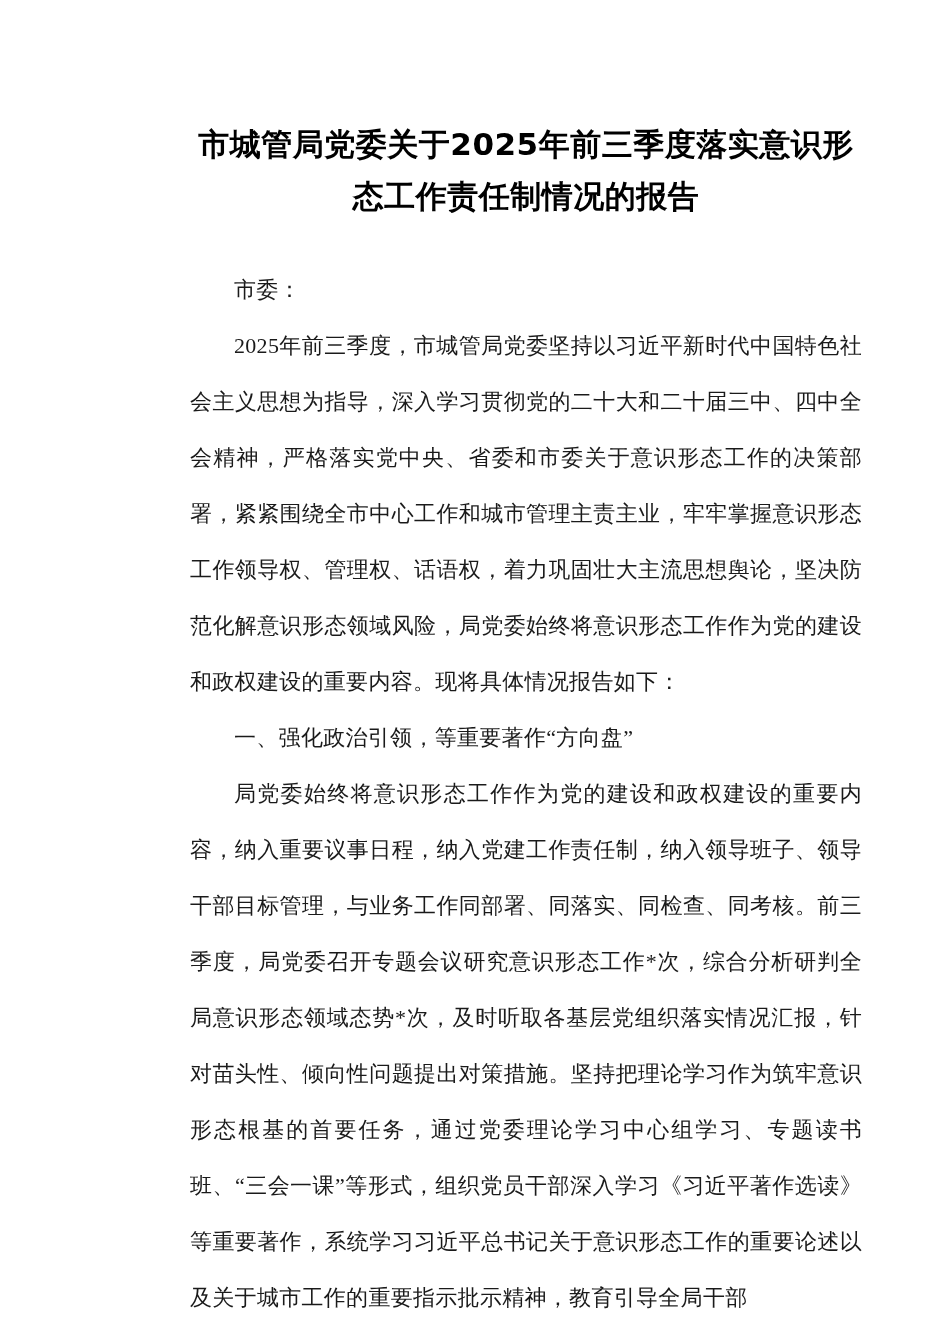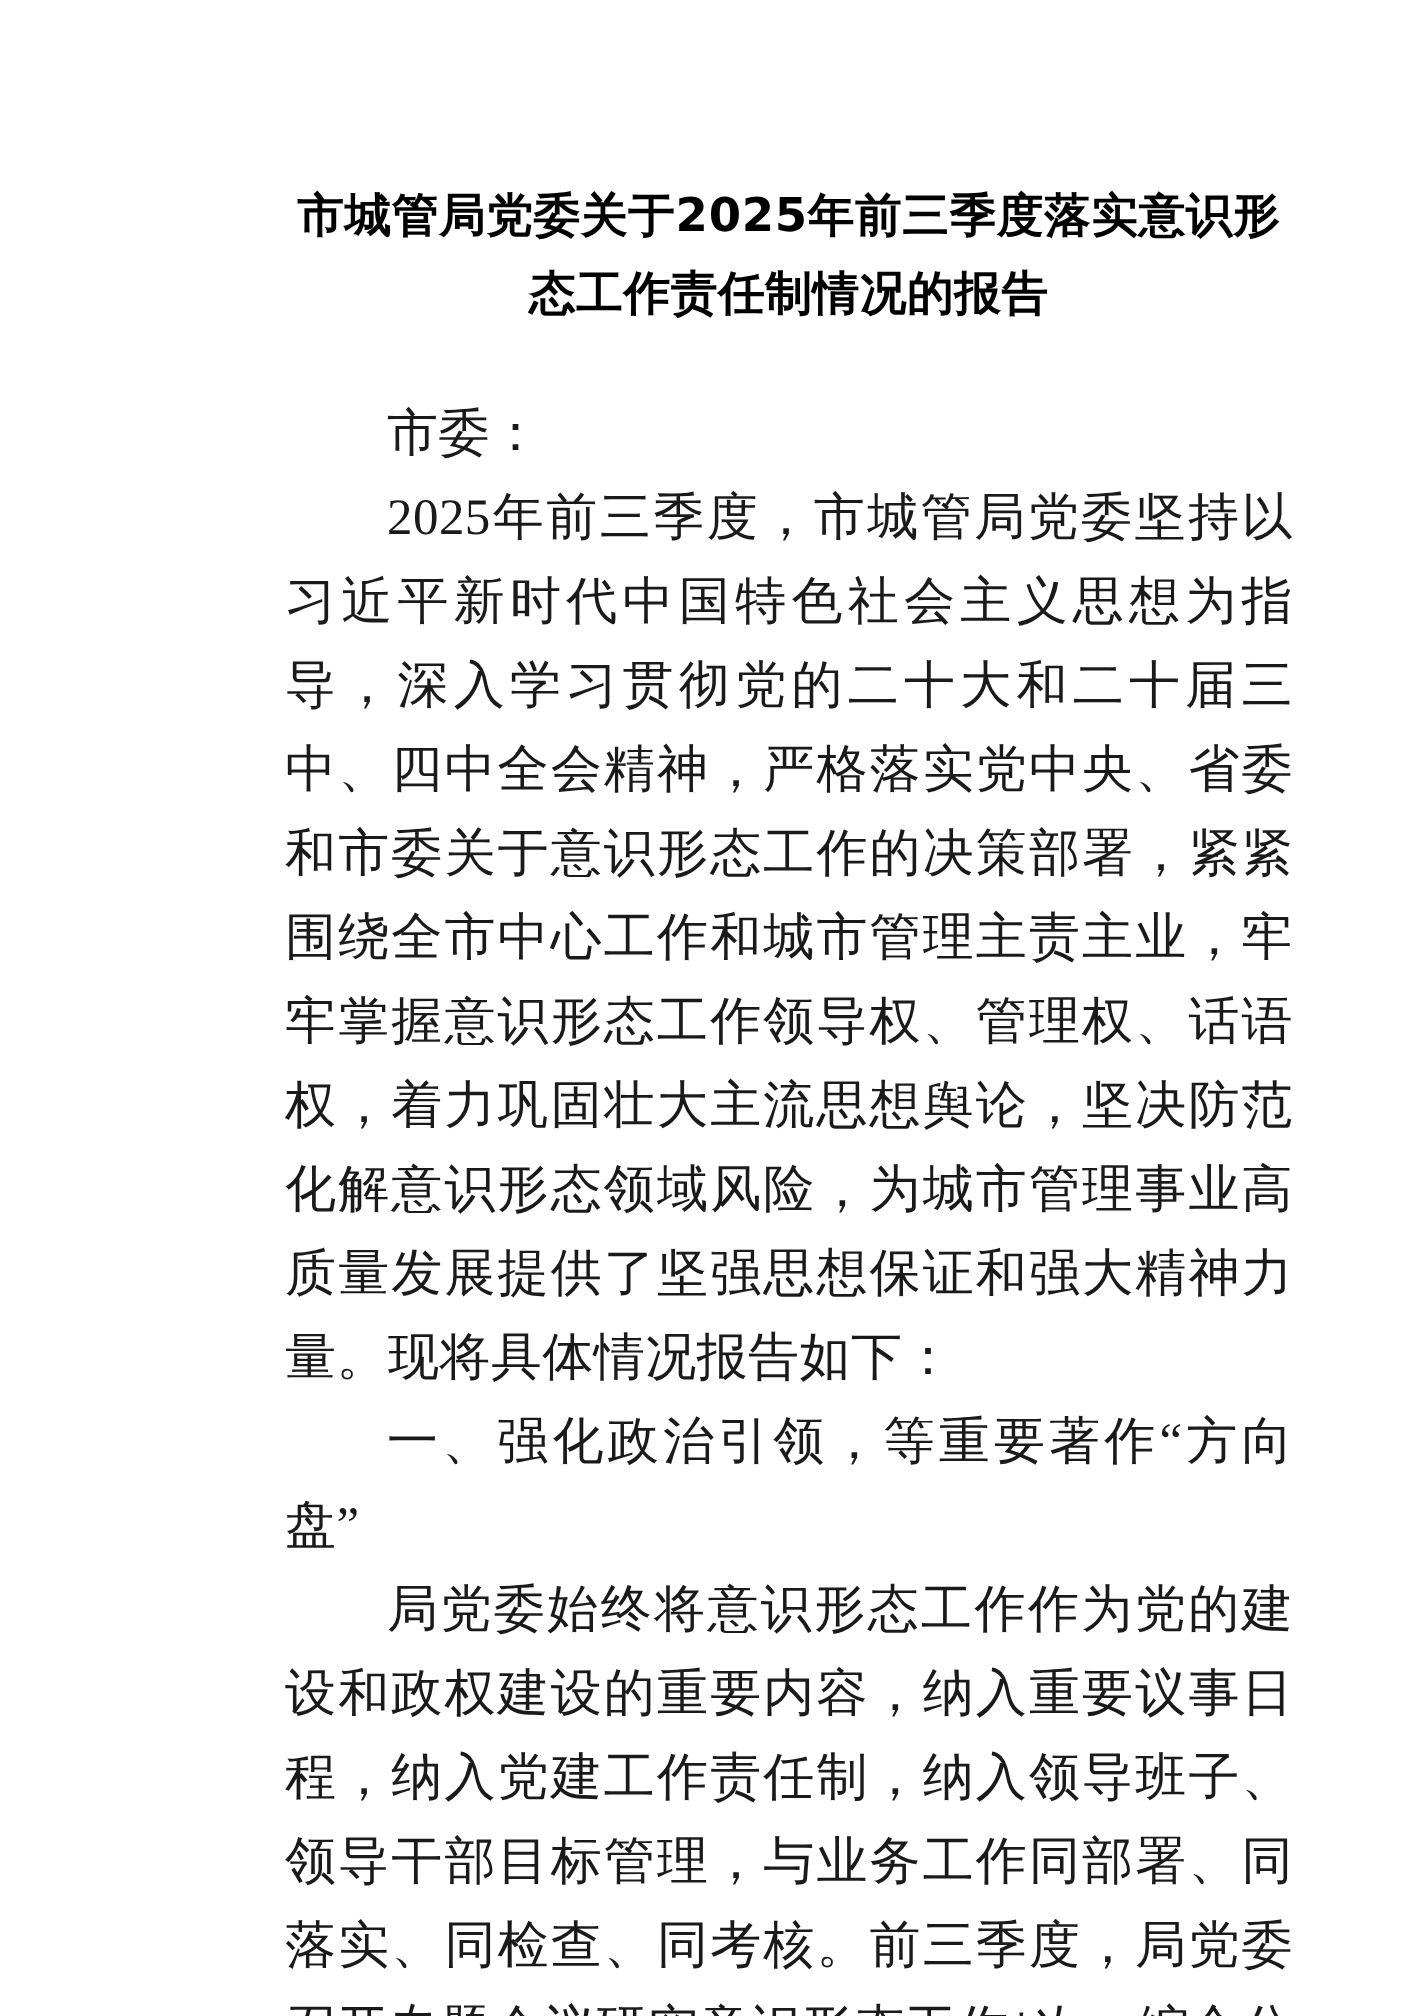--- a/index.html
+++ b/index.html
@@ -44,21 +44,21 @@
     padding: 0 2px;
   }
 
   
   .body-block {
     margin-top: 40px;
   }
 
   p.para {
     margin: 0;
-    font-size: 34px;
+    font-size: 22px;
     line-height: 56px;
     text-align: justify;
     text-justify: inter-ideograph;
     letter-spacing: 0.3px;
     color: #1a1a1a;
     font-family: "Liberation Serif", "DejaVu Serif", serif;
   }
 
   p.indent2 {
     text-indent: 2em;
@@ -83,21 +83,21 @@
 <div class="page">
 
   <div class="content">
 
     <h1 class="doc-title">市城管局党委关于2025年前三季度落实意识形态工作责任制情况的报告</h1>
 
     <div class="body-block">
 
       <p class="para salutation">市委：</p>
 
-      <p class="para indent2">2025年前三季度，市城管局党委坚持以习近平新时代中国特色社会主义思想为指导，深入学习贯彻党的二十大和二十届三中、四中全会精神，严格落实党中央、省委和市委关于意识形态工作的决策部署，紧紧围绕全市中心工作和城市管理主责主业，牢牢掌握意识形态工作领导权、管理权、话语权，着力巩固壮大主流思想舆论，坚决防范化解意识形态领域风险，为城市管理事业高质量发展提供了坚强思想保证和强大精神力量。现将具体情况报告如下：</p>
+      <p class="para indent2">2025年前三季度，市城管局党委坚持以习近平新时代中国特色社会主义思想为指导，深入学习贯彻党的二十大和二十届三中、四中全会精神，严格落实党中央、省委和市委关于意识形态工作的决策部署，紧紧围绕全市中心工作和城市管理主责主业，牢牢掌握意识形态工作领导权、管理权、话语权，着力巩固壮大主流思想舆论，坚决防范化解意识形态领域风险，局党委始终将意识形态工作作为党的建设和政权建设的重要内容。现将具体情况报告如下：</p>
 
       <p class="para heading-num">一、强化政治引领，等重要著作“方向盘”</p>
 
       <p class="para indent2">局党委始终将意识形态工作作为党的建设和政权建设的重要内容，纳入重要议事日程，纳入党建工作责任制，纳入领导班子、领导干部目标管理，与业务工作同部署、同落实、同检查、同考核。前三季度，局党委召开专题会议研究意识形态工作*次，综合分析研判全局意识形态领域态势*次，及时听取各基层党组织落实情况汇报，针对苗头性、倾向性问题提出对策措施。坚持把理论学习作为筑牢意识形态根基的首要任务，通过党委理论学习中心组学习、专题读书班、“三会一课”等形式，组织党员干部深入学习《习近平著作选读》等重要著作，系统学习习近平总书记关于意识形态工作的重要论述以及关于城市工作的重要指示批示精神，教育引导全局干部</p>
 
     </div>
 
   </div>
 
 </div>

